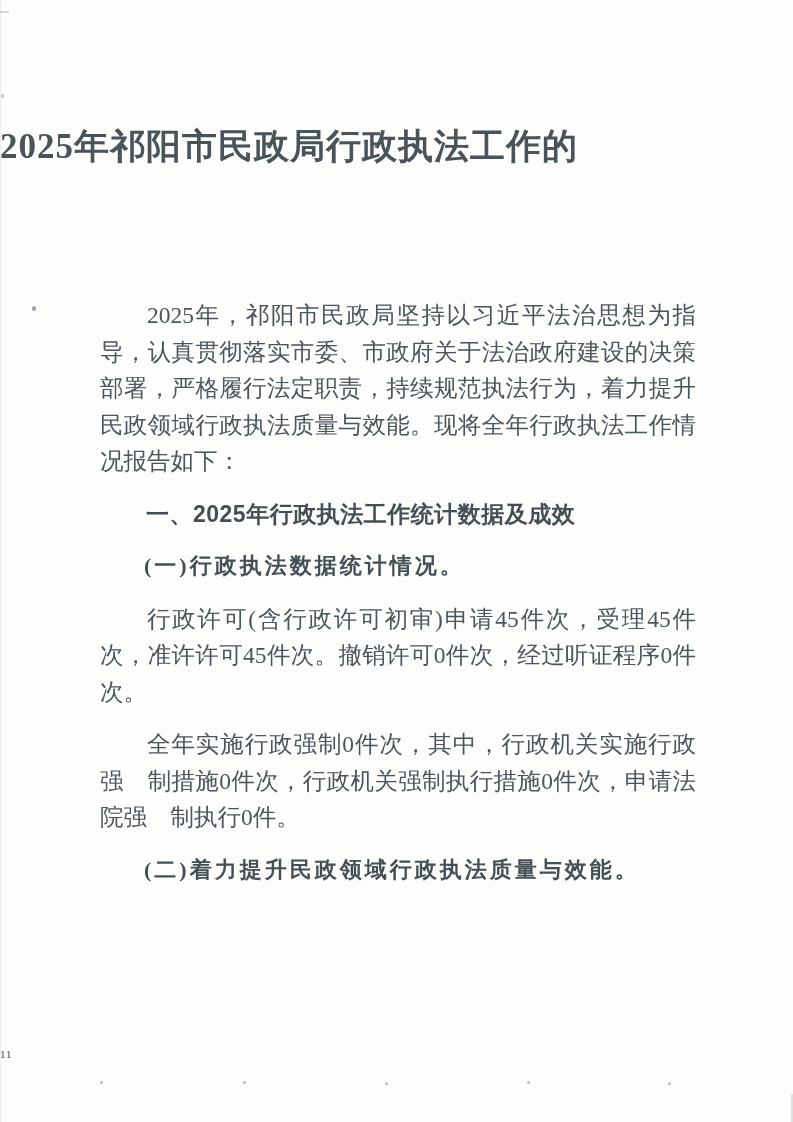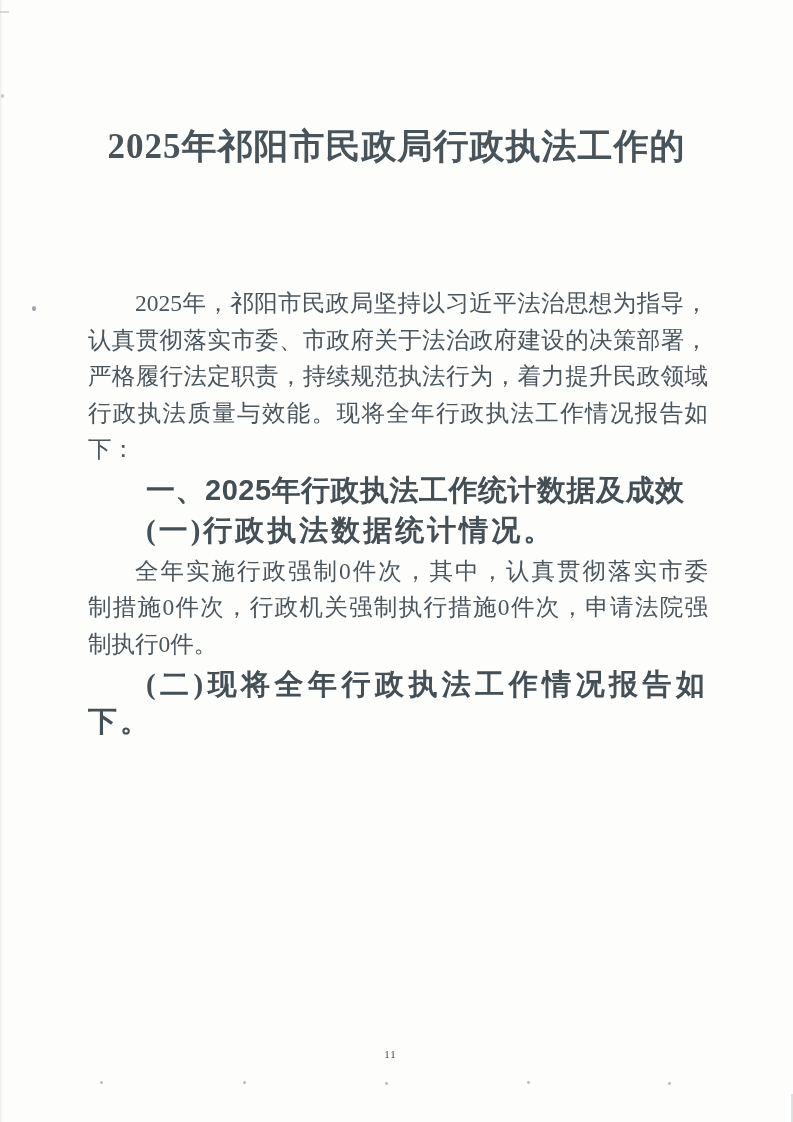--- a/index.html
+++ b/index.html
@@ -39,61 +39,60 @@
   .speck.s2 { left: 1px;   top: 94px;   width: 3px; height: 4px; background:#bcc9da; }
   .speck.b1 { left: 100px; top: 1081px; width: 3px; height: 3px; }
   .speck.b2 { left: 243px; top: 1081px; width: 3px; height: 3px; }
   .speck.b3 { left: 385px; top: 1082px; width: 3px; height: 3px; }
   .speck.b4 { left: 527px; top: 1081px; width: 3px; height: 3px; }
   .speck.b5 { left: 668px; top: 1082px; width: 3px; height: 3px; }
 
   .doc-title {
     position: absolute;
     left: 0; right: 0; top: 126px;
-    text-align: center;
     font-weight: bold;
     font-size: 35px;
     line-height: 42px;
     letter-spacing: 1px;
     color: #49535a;
   }
   .doc-body {
     position: absolute;
     left: 84px;
     width: 628px;
     top: 281px;
     font-size: 23.5px;
     line-height: 36.5px;
     text-align: justify;
     text-justify: inter-character;
     color: #4a555c;
   }
   .doc-body p {
-    margin: 4px;
+    margin: 16px;
     padding: 0;
     text-indent: 2em;
   }
   p.h-sans {
     font-family: "Liberation Sans", "DejaVu Sans", sans-serif;
     font-weight: bold;
-    font-size: 29px;
+    font-size: 23px;
     letter-spacing: 0.5px;
     color: #444e55;
   }
   p.h-kai {
     font-weight: bold;
     letter-spacing: 3px;
-    font-size: 29px;
+    font-size: 22px;
     color: #454f56;
   }
   .page-footer {
     position: absolute;
     left: 0; right: 12px;
     top: 1048px;
-    text-align: center;
+    text-align: left;
     font-size: 11px;
     letter-spacing: 1px;
     color: #4b4b4b;
     font-family: "Liberation Serif", serif;
   }
 </style>
 </head>
 <body>
 
 <div class="page">
@@ -110,19 +109,20 @@
   <div class="speck b5"></div>
 
   <div class="doc-title">
     <div>2025年祁阳市民政局行政执法工作的</div>
   </div>
 
   <div class="doc-body">
     <p>2025年，祁阳市民政局坚持以习近平法治思想为指导，认真贯彻落实市委、市政府关于法治政府建设的决策部署，严格履行法定职责，持续规范执法行为，着力提升民政领域行政执法质量与效能。现将全年行政执法工作情况报告如下：</p>
     <p class="h-sans">一、2025年行政执法工作统计数据及成效</p>
     <p class="h-kai">(一)行政执法数据统计情况。</p>
-    <p>全年实施行政强制0件次，其中，认真贯彻落实市委　制措施0件次，行政机关强制执行措施0件次，申请法院强　制执行0件。</p>
-    <p class="h-kai">(二)现将全年行政执法工作情况报告如下。</p>
+    <p>行政许可(含行政许可初审)申请45件次，受理45件次，准许许可45件次。撤销许可0件次，经过听证程序0件次。</p>
+    <p>全年实施行政强制0件次，其中，行政机关实施行政强　制措施0件次，行政机关强制执行措施0件次，申请法院强　制执行0件。</p>
+    <p class="h-kai">(二)着力提升民政领域行政执法质量与效能。</p>
   </div>
 
   <div class="page-footer">11</div>
 
 </div>
 
 </body></html>

